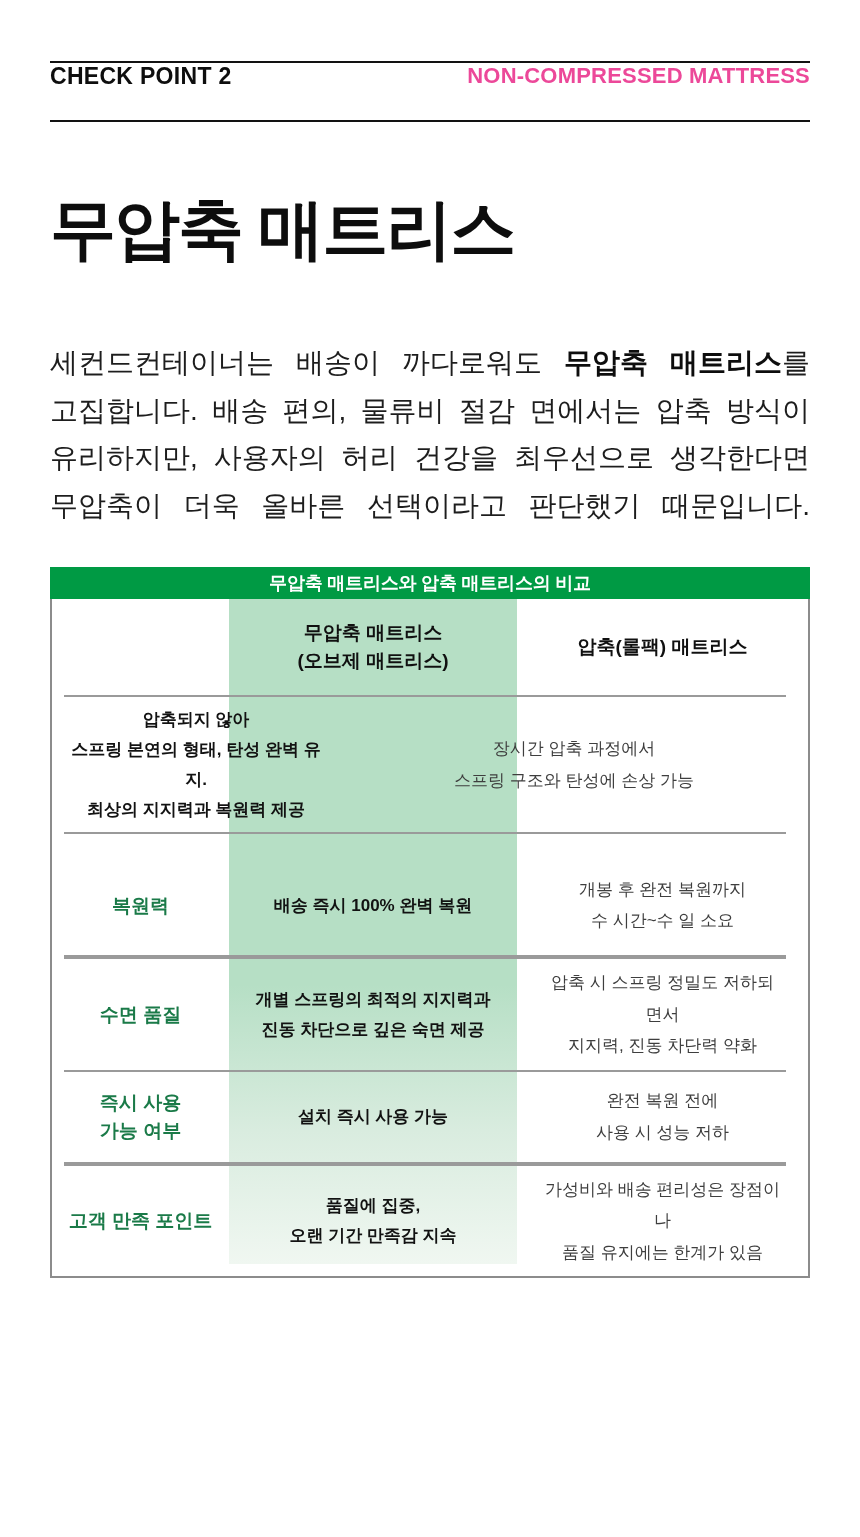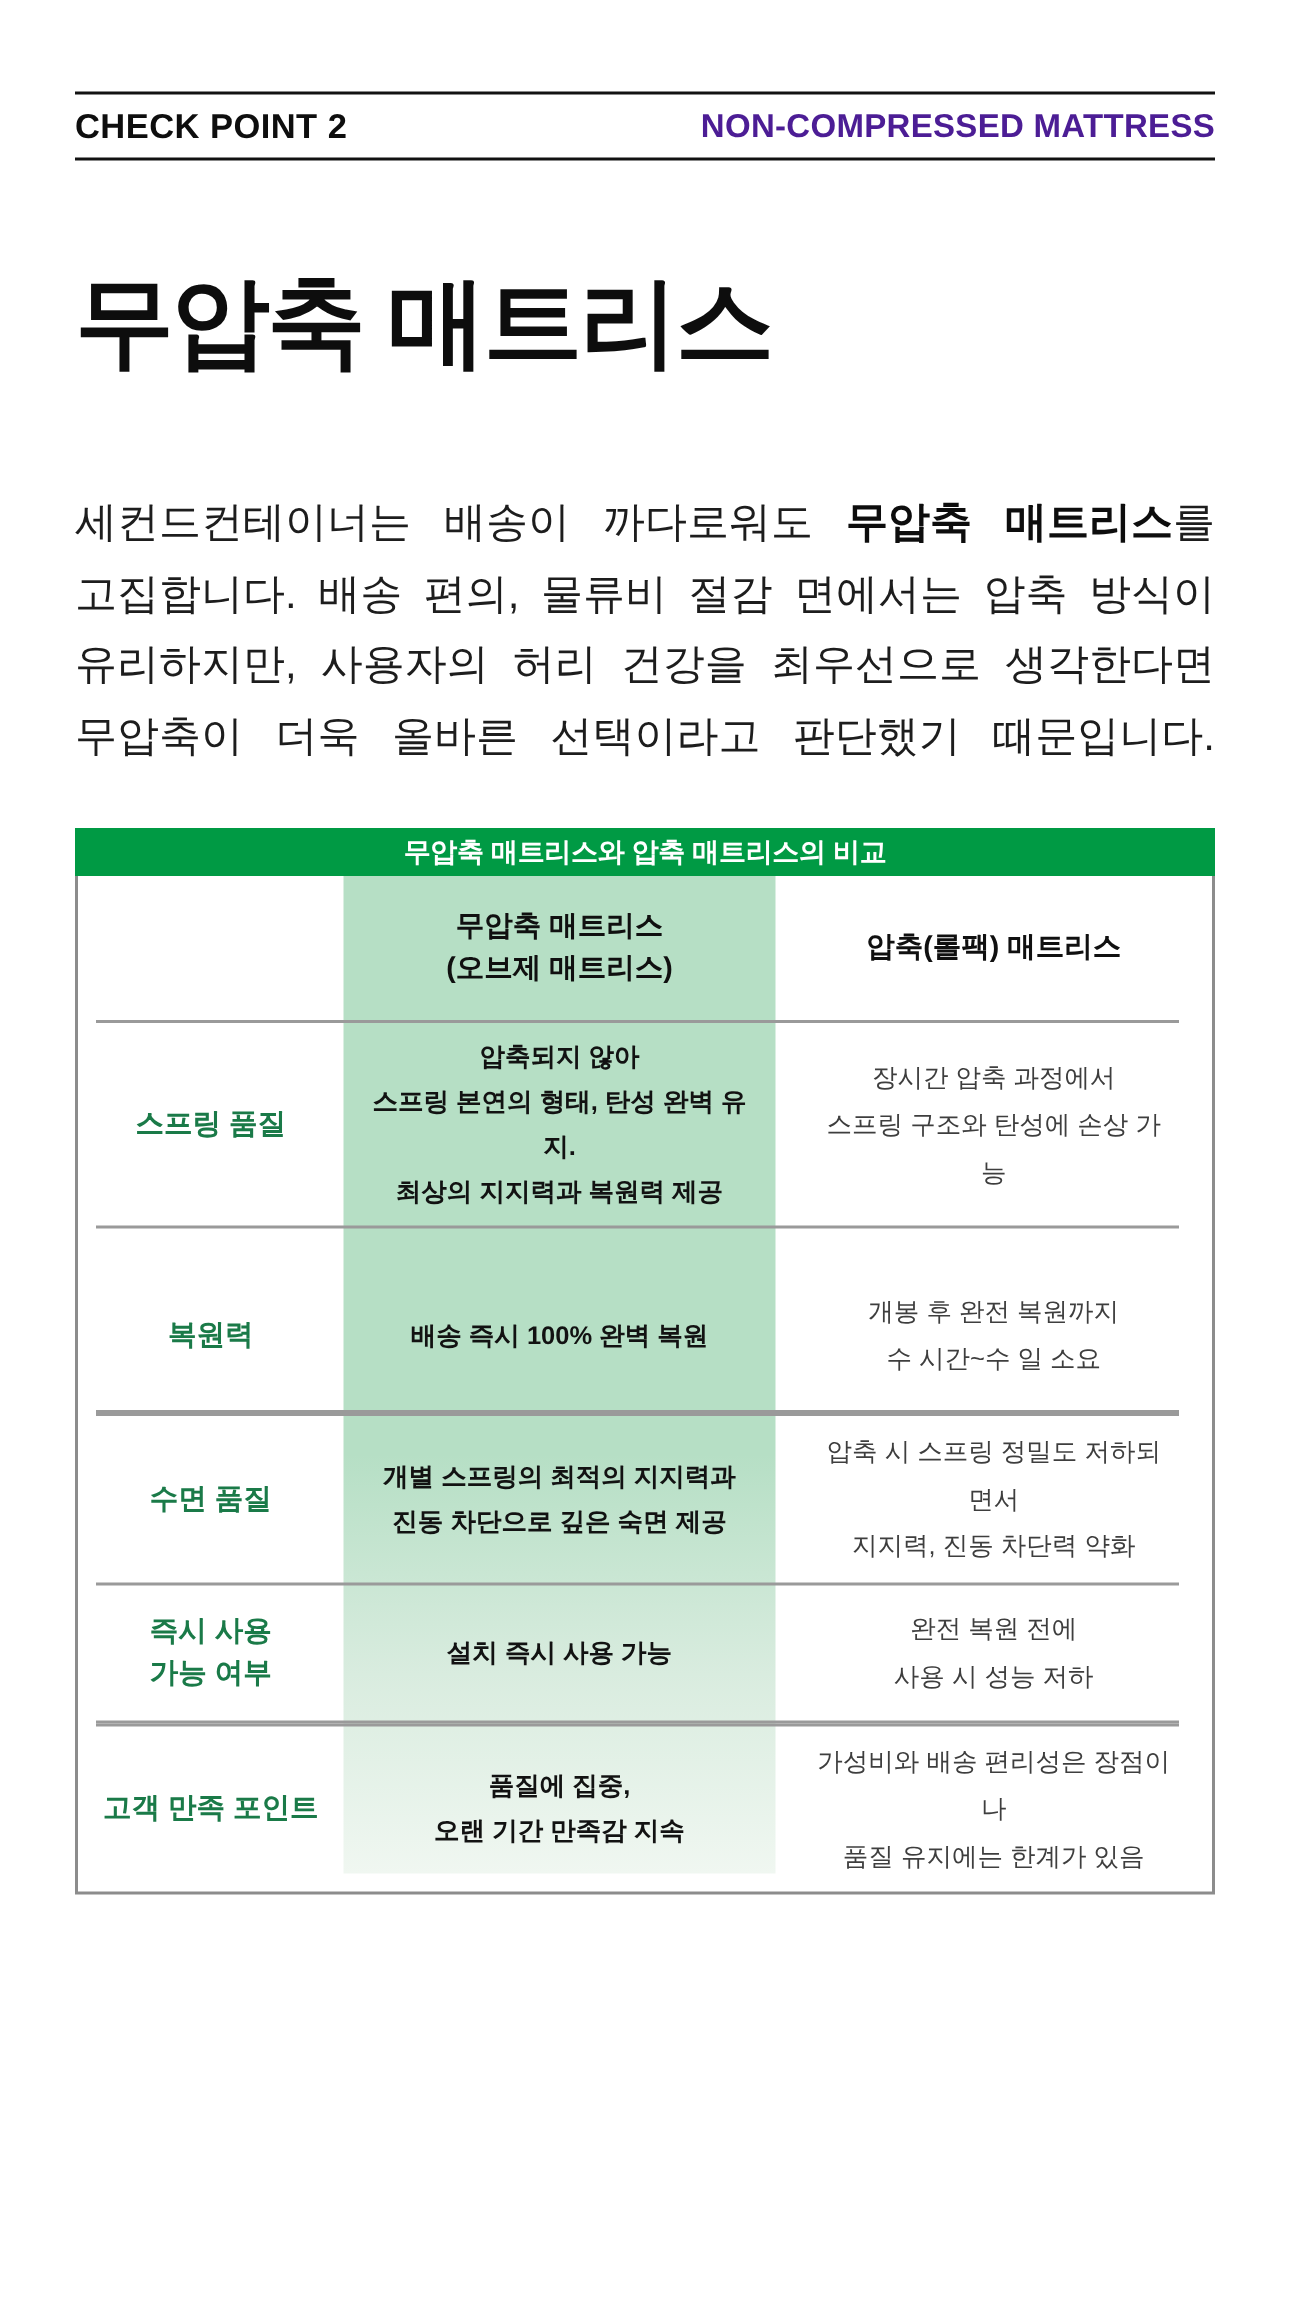--- a/index.html
+++ b/index.html
@@ -9,28 +9,28 @@
     font-family: "Liberation Sans", "DejaVu Sans", sans-serif;
     color: #111;
   }
   .page { position: relative; width: 860px; height: 1537px; background: #fff; }
 
   
   .topbar {
     margin: 61px 50px 0 50px;
     border-top: 2px solid #121212;
     border-bottom: 2px solid #121212;
-    height: 46px;
-    display: flex; align-items: center; justify-content: space-between;
+    height: 61px;
+    display: flex; align-items: flex-start; justify-content: space-between;
   }
   .topbar .left {
     font-size: 23px; font-weight: 800; letter-spacing: 0.3px; color: #0e0e0e;
   }
   .topbar .right {
-    font-size: 22px; font-weight: 600; letter-spacing: 0.2px; color: #4c1d95;
+    font-size: 22px; font-weight: 600; letter-spacing: 0.2px; color: #ec4899;
   }
 
   
   .title {
     margin: 58px 50px 0 50px;
     font-size: 66px; font-weight: 800; line-height: 1.5;
     letter-spacing: -2px; color: #0d0d0d;
   }
 
   
@@ -131,21 +131,20 @@
 
       <div class="trow thead row-head">
         <div class="c1"></div>
         <div class="c2">무압축 매트리스
 (오브제 매트리스)</div>
         <div class="c3">압축(롤팩) 매트리스</div>
       </div>
       <div class="divider"></div>
 
       <div class="trow row-a">
-        <div class="c1">스프링 품질</div>
         <div class="c2">압축되지 않아
 스프링 본연의 형태, 탄성 완벽 유지.
 최상의 지지력과 복원력 제공</div>
         <div class="c3">장시간 압축 과정에서
 스프링 구조와 탄성에 손상 가능</div>
       </div>
       <div class="divider"></div>
 
       <div class="trow row-b">
         <div class="c1">복원력</div>

